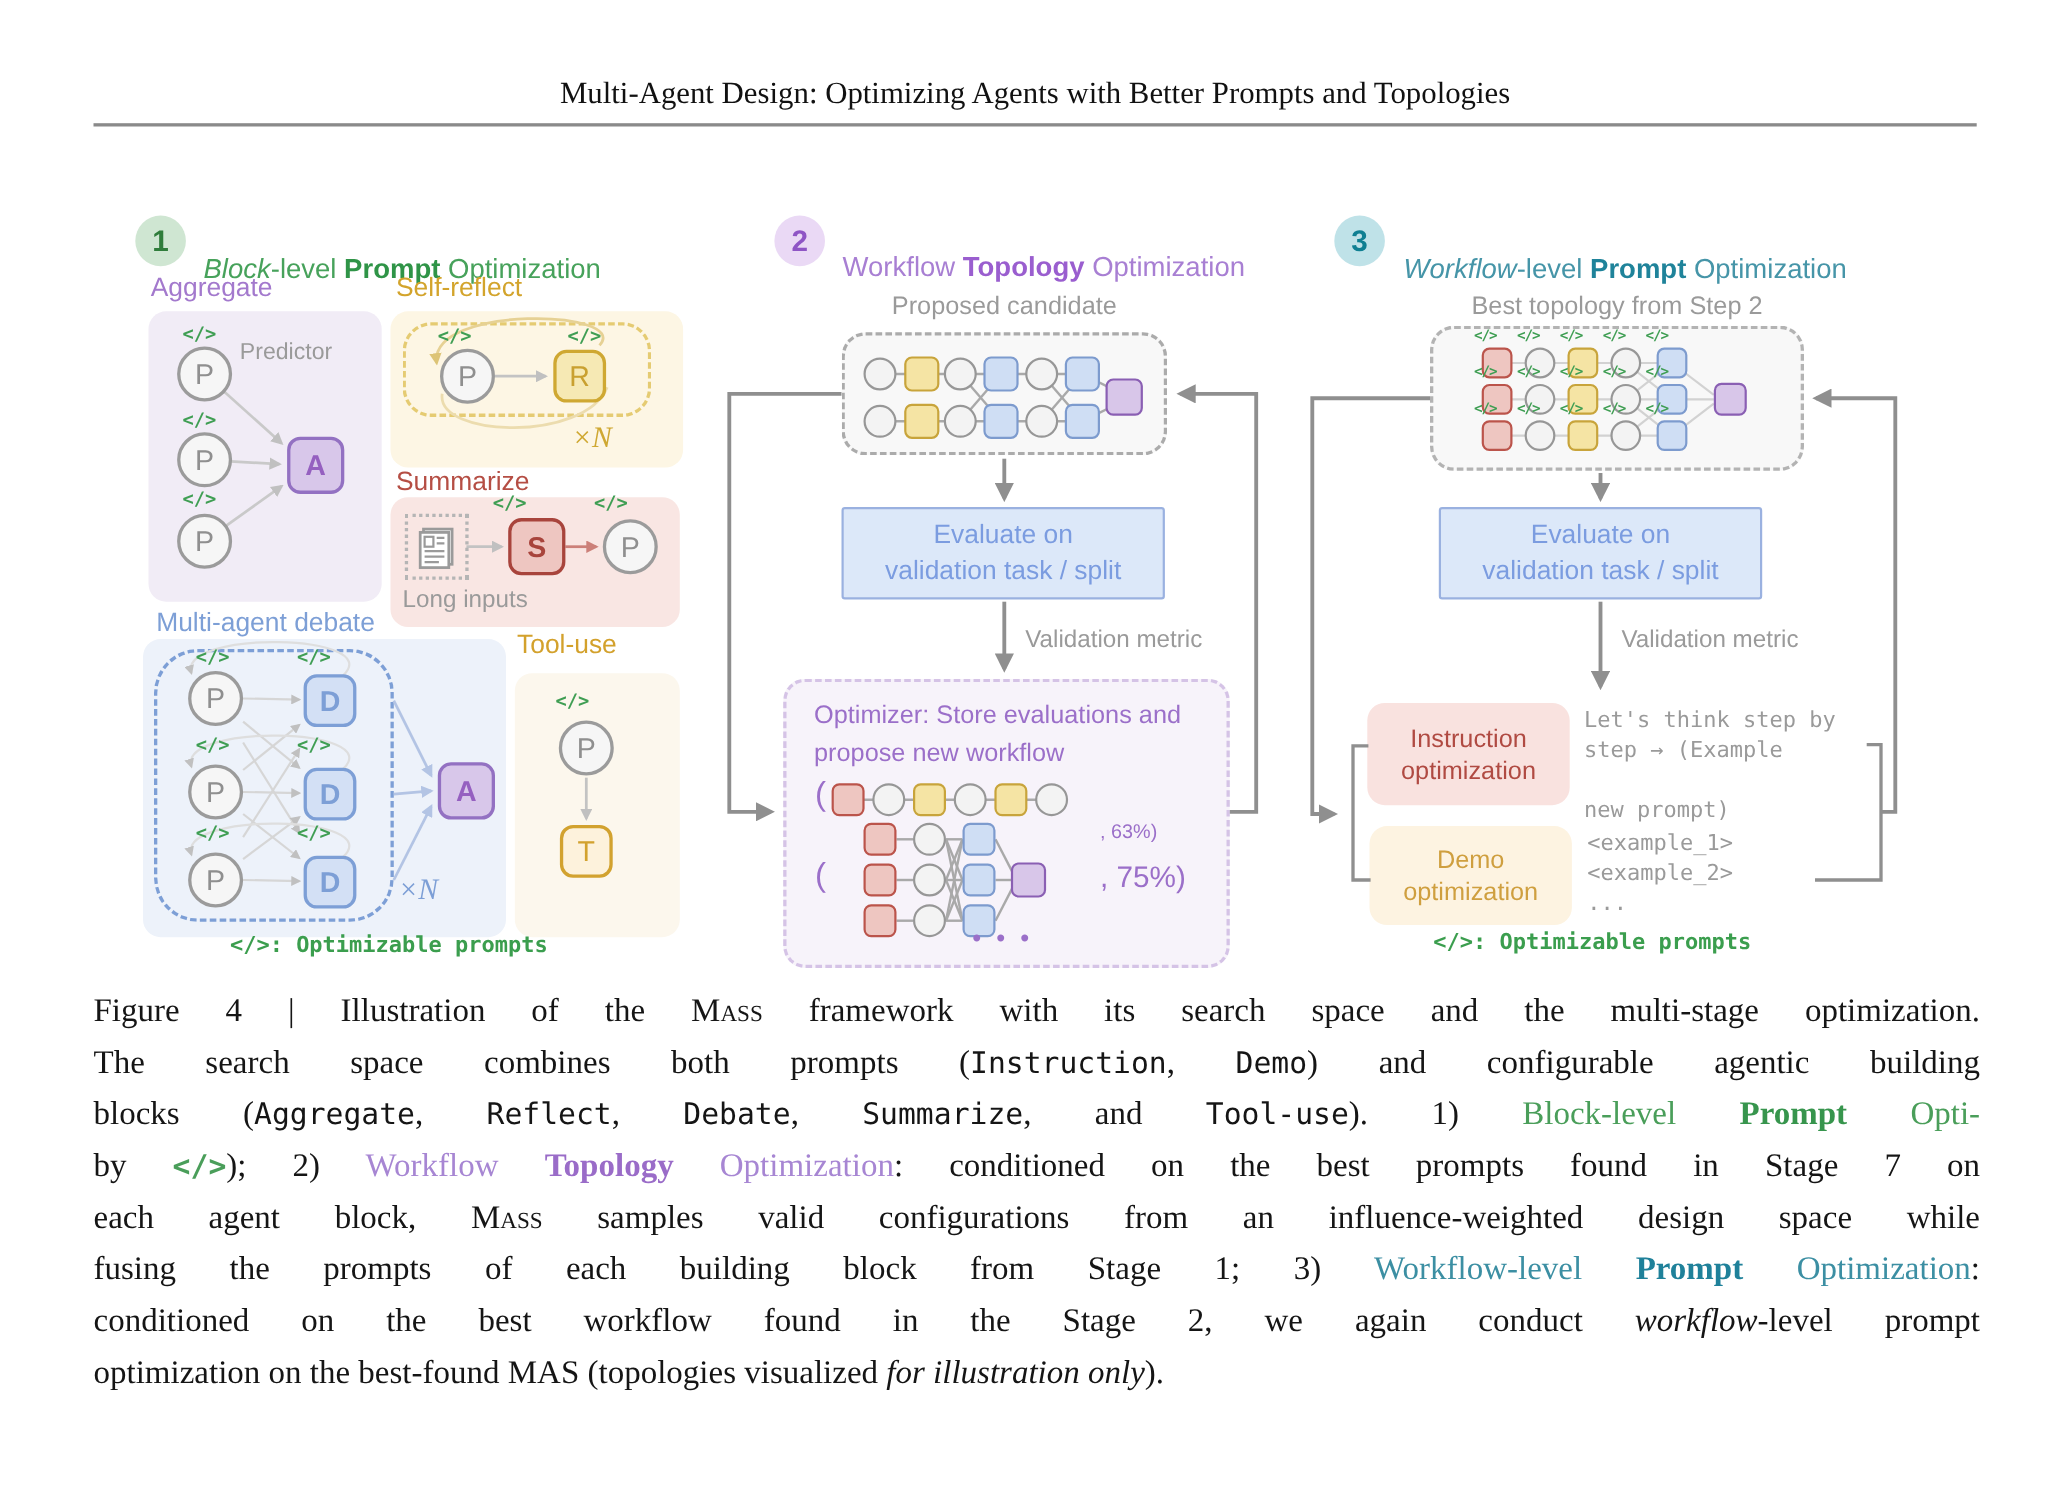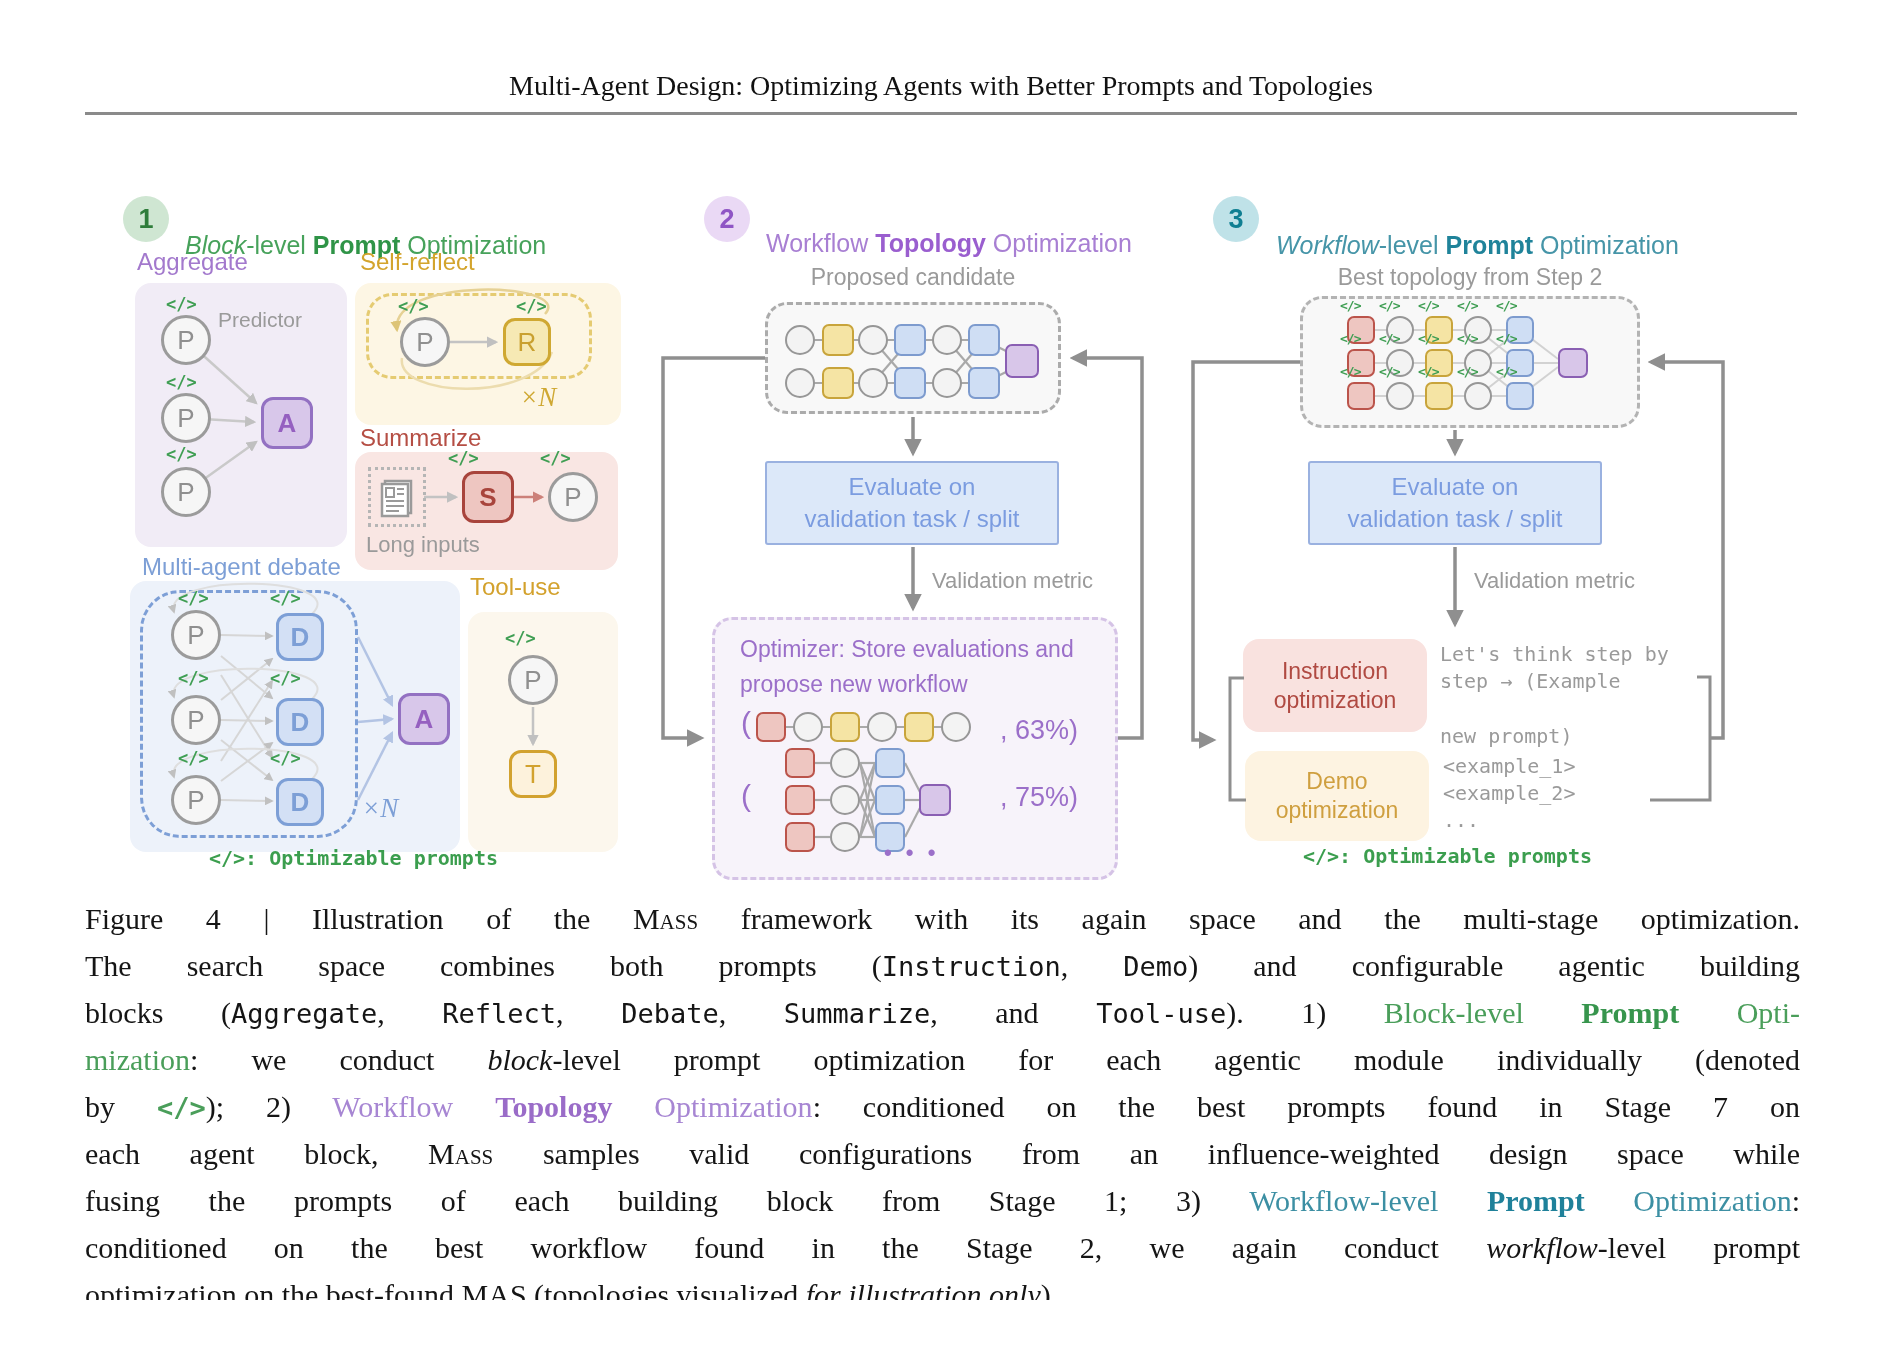--- a/index.html
+++ b/index.html
@@ -360,43 +360,42 @@
     <div class="node node-t" style="left:509px;top:750px;width:48px;height:48px;">T</div>
     <div class="legend" style="left:209px;top:846px;">&lt;/&gt;: Optimizable prompts</div>
 
     <div class="badge badge2" style="left:704px;top:196px;">2</div>
     <div class="ptitle t2" style="left:766px;top:205px;"><span>Workflow </span><span class="sg-b">Topology</span><span> Optimization</span></div>
     <div class="gray-label" style="left:765px;top:264px;width:296px;text-align:center;font-size:23px;">Proposed candidate</div>
     <div class="gray-label" style="left:932px;top:568px;font-size:22px;">Validation metric</div>
     <div class="ppl" style="left:740px;top:636px;font-size:23px;">Optimizer: Store evaluations and</div>
     <div class="ppl" style="left:740px;top:671px;font-size:23px;">propose new workflow</div>
     <div class="ppl" style="left:741px;top:706px;font-size:30px;">(</div>
-    <div class="ppl" style="left:1000px;top:715px;font-size:27px;">, 63%)</div>
+    <div class="ppl" style="left:1000px;top:746px;font-size:18px;">, 63%)</div>
     <div class="ppl" style="left:741px;top:779px;font-size:30px;">(</div>
     <div class="ppl" style="left:1000px;top:782px;font-size:27px;">, 75%)</div>
     <div class="ppl" style="left:884px;top:840px;font-size:22px;font-weight:bold;letter-spacing:4px;">• • •</div>
 
     <div class="badge badge3" style="left:1213px;top:196px;">3</div>
     <div class="ptitle t3" style="left:1276px;top:207px;"><span class="sg-i">Workflow</span><span>-level </span><span class="sg-b">Prompt</span><span> Optimization</span></div>
     <div class="gray-label" style="left:1300px;top:264px;width:340px;text-align:center;font-size:23px;">Best topology from Step 2</div>
     <div class="gray-label" style="left:1474px;top:568px;font-size:22px;">Validation metric</div>
     <div class="mono-gray" style="left:1440px;top:641px;">Let's think step by</div>
     <div class="mono-gray" style="left:1440px;top:668px;">step → (Example</div>
     <div class="mono-gray" style="left:1440px;top:695px;margin-top:28px;">new prompt)</div>
     <div class="mono-gray" style="left:1443px;top:753px;">&lt;example_1&gt;</div>
     <div class="mono-gray" style="left:1443px;top:780px;">&lt;example_2&gt;</div>
     <div class="mono-gray" style="left:1443px;top:807px;">...</div>
     <div class="legend" style="left:1303px;top:844px;">&lt;/&gt;: Optimizable prompts</div>
   </div>
 
   <div class="caption">
-    <div class="cap-line"><span>Figure 4 | Illustration of the </span><span class="sg-sc">Mass</span><span> framework with its again space and the multi-stage optimization.</span></div>
+    <div class="cap-line"><span>Figure 4 | Illustration of the </span><span class="sg-sc">Mass</span><span> framework with its search space and the multi-stage optimization.</span></div>
     <div class="cap-line"><span>The search space combines both prompts (</span><span class="sg-m">Instruction</span><span>, </span><span class="sg-m">Demo</span><span>) and configurable agentic building</span></div>
     <div class="cap-line"><span>blocks (</span><span class="sg-m">Aggregate</span><span>, </span><span class="sg-m">Reflect</span><span>, </span><span class="sg-m">Debate</span><span>, </span><span class="sg-m">Summarize</span><span>, and </span><span class="sg-m">Tool-use</span><span>). 1) </span><span class="sg-g">Block-level </span><span class="sg-gb">Prompt</span><span class="sg-g"> Opti-</span></div>
-    <div class="cap-line"><span class="sg-g">mization</span><span>: we conduct </span><span class="sg-i">block</span><span>-level prompt optimization for each agentic module individually (denoted</span></div>
     <div class="cap-line"><span>by </span><span class="sg-gm">&lt;/&gt;</span><span>); 2) </span><span class="sg-p">Workflow </span><span class="sg-pb">Topology</span><span class="sg-p"> Optimization</span><span>: conditioned on the best prompts found in Stage 7 on</span></div>
     <div class="cap-line"><span>each agent block, </span><span class="sg-sc">Mass</span><span> samples valid configurations from an influence-weighted design space while</span></div>
     <div class="cap-line"><span>fusing the prompts of each building block from Stage 1; 3) </span><span class="sg-t">Workflow-level </span><span class="sg-tb">Prompt</span><span class="sg-t"> Optimization</span><span>:</span></div>
     <div class="cap-line"><span>conditioned on the best workflow found in the Stage 2, we again conduct </span><span class="sg-i">workflow</span><span>-level prompt</span></div>
     <div class="cap-line last"><span>optimization on the best-found MAS (topologies visualized </span><span class="sg-i">for illustration only</span><span>).</span></div>
   </div>
 
 </div>
 
 </body></html>

